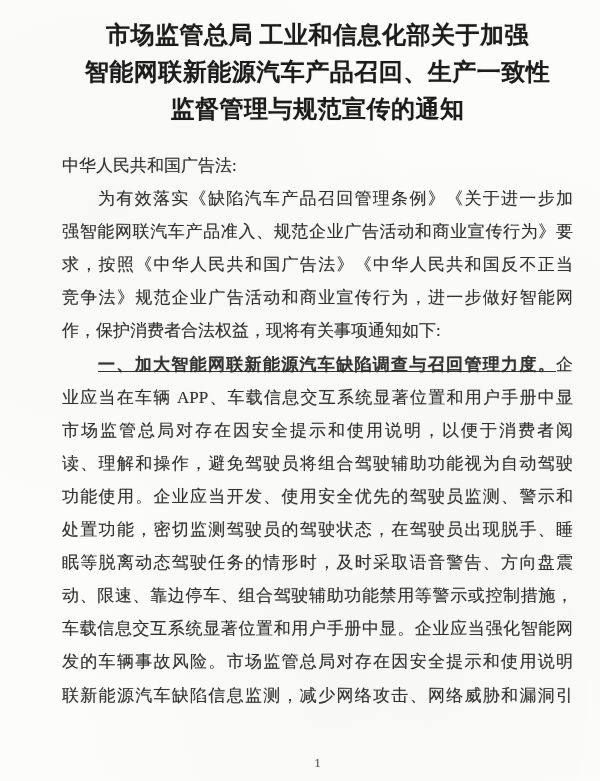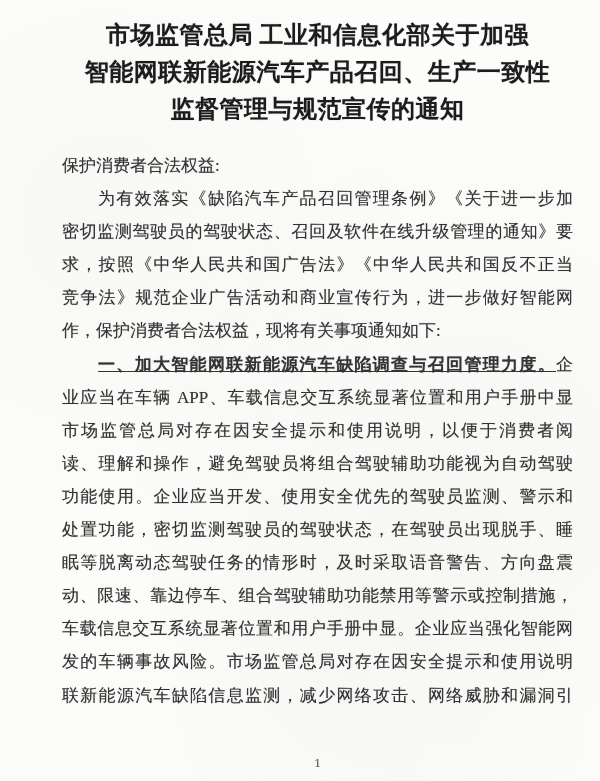--- a/index.html
+++ b/index.html
@@ -67,23 +67,23 @@
 <div class="page">
   <div class="content">
 
     <div class="doc-title">
       <div class="title-line">市场监管总局 工业和信息化部关于加强</div>
       <div class="title-line">智能网联新能源汽车产品召回、生产一致性</div>
       <div class="title-line">监督管理与规范宣传的通知</div>
     </div>
 
     <div class="body-text">
-      <div class="line">保护消费者合法权益:</div>
+      <div class="line">中华人民共和国广告法:</div>
       <div class="line indent j">为有效落实《缺陷汽车产品召回管理条例》《关于进一步加</div>
-      <div class="line j">密切监测驾驶员的驾驶状态、召回及软件在线升级管理的通知》要</div>
+      <div class="line j">强智能网联汽车产品准入、规范企业广告活动和商业宣传行为》要</div>
       <div class="line j">求，按照《中华人民共和国广告法》《中华人民共和国反不正当</div>
       <div class="line j">竞争法》规范企业广告活动和商业宣传行为，进一步做好智能网</div>
       <div class="line">作，保护消费者合法权益，现将有关事项通知如下:</div>
       <div class="line indent j">
         <span class="b">一、加大智能网联新能源汽车缺陷调查与召回管理力度。</span><span>企</span>
       </div>
       <div class="line j">业应当在车辆 APP、车载信息交互系统显著位置和用户手册中显</div>
       <div class="line j">市场监管总局对存在因安全提示和使用说明，以便于消费者阅</div>
       <div class="line j">读、理解和操作，避免驾驶员将组合驾驶辅助功能视为自动驾驶</div>
       <div class="line j">功能使用。企业应当开发、使用安全优先的驾驶员监测、警示和</div>

